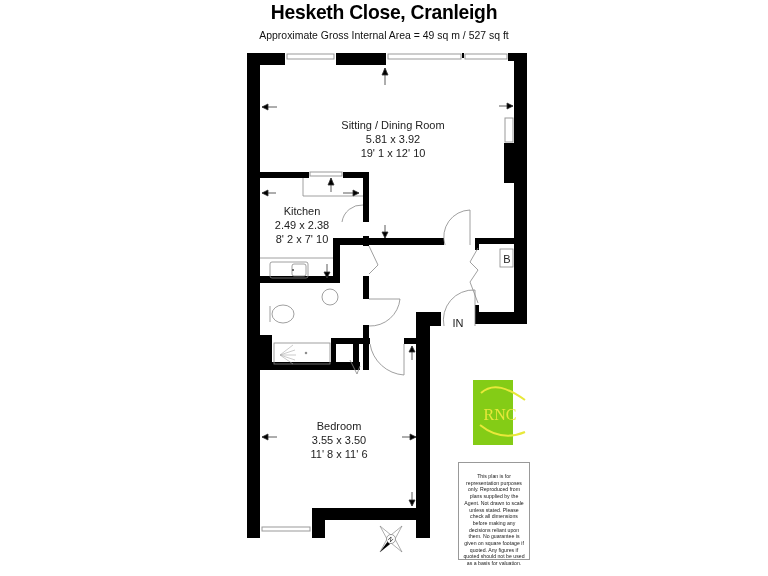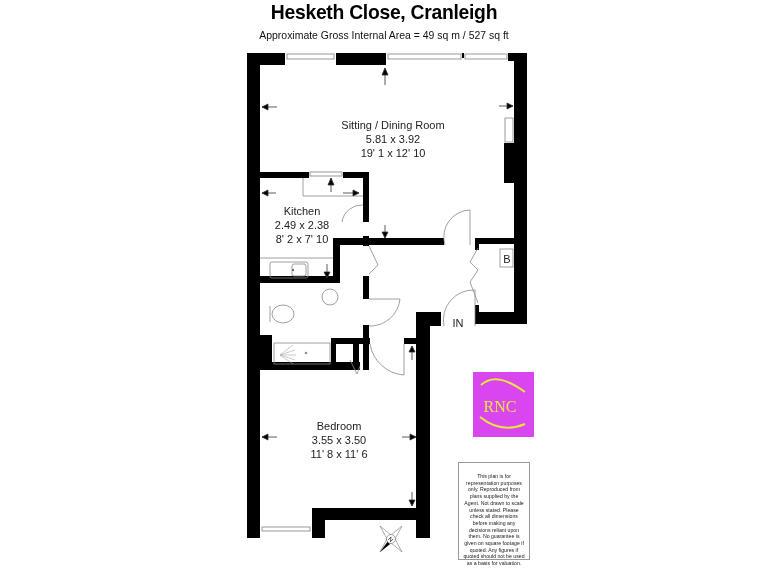--- a/index.html
+++ b/index.html
@@ -1,21 +1,21 @@
 <!DOCTYPE html>
 <html><head>
 <meta charset="utf-8">
 <style>
   html, body { margin: 0; padding: 0; background: #ffffff; }
   body { width: 768px; height: 576px; position: relative; overflow: hidden; font-family: "Liberation Sans", sans-serif; }
   .title { position: absolute; left: 0; width: 768px; top: 0px; text-align: center; font-size: 21px; font-weight: bold; color: #000; letter-spacing: -0.3px; transform: scaleX(0.92); }
   .subtitle { position: absolute; left: 0; width: 768px; top: 29px; text-align: center; font-size: 11px; color: #111; transform: scaleX(0.95); }
   svg.plan { position: absolute; left: 0; top: 0; }
   .room-label { font-family: "Liberation Sans", sans-serif; font-size: 11px; fill: #222; text-anchor: middle; }
-  .logo { position: absolute; left: 473px; top: 372px; width: 61px; height: 65px; background: #d946ef; }
+  .logo { position: absolute; left: 473px; top: 380px; width: 40px; height: 65px; background: #84cc16; }
   .disclaimer { position: absolute; left: 458px; top: 462px; width: 72px; height: 98px; border: 1px solid #999; font-size: 5.2px; line-height: 6.7px; color: #222; text-align: center; padding: 10px 4px 0 4px; box-sizing: border-box; }
 </style>
 </head>
 <body>
 
 <div class="title">Hesketh Close, Cranleigh</div>
 <div class="subtitle">Approximate Gross Internal Area = 49  sq m / 527 sq ft</div>
 
 <svg class="plan" width="768" height="576" viewBox="0 0 768 576" xmlns="http://www.w3.org/2000/svg">
 

